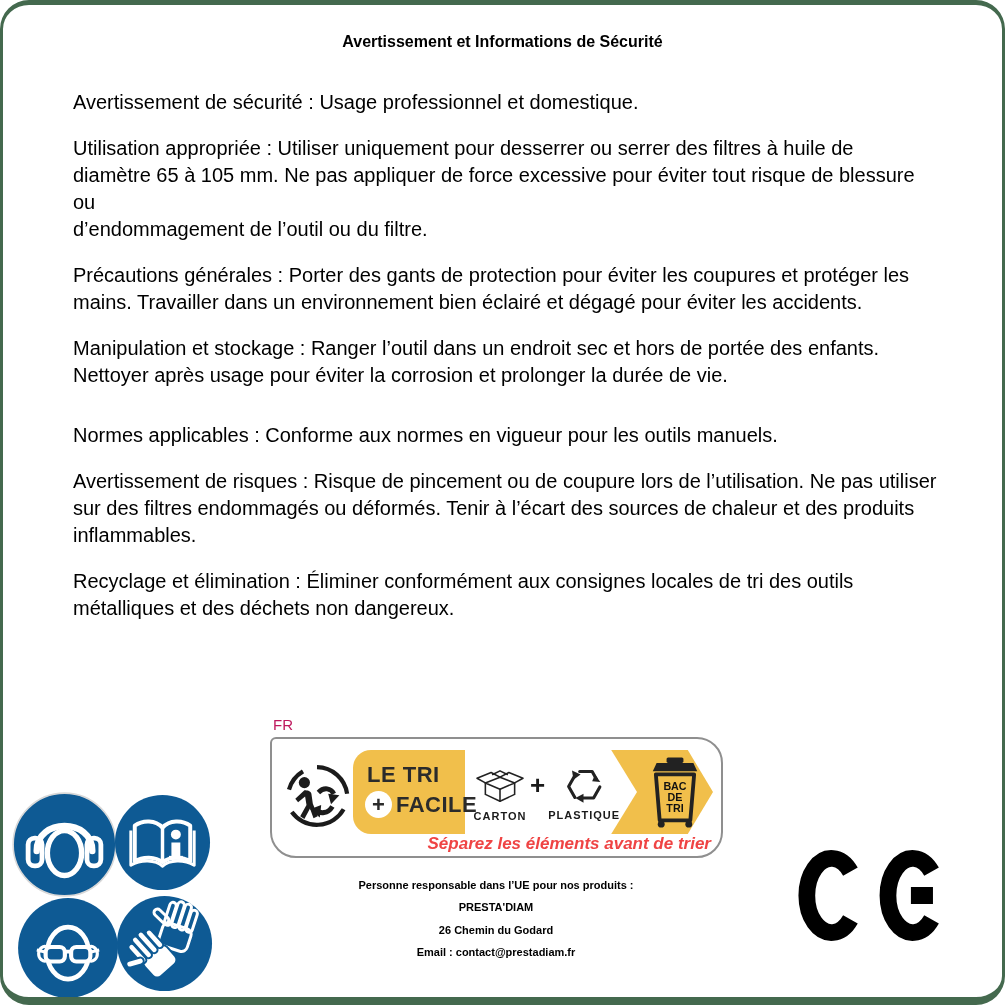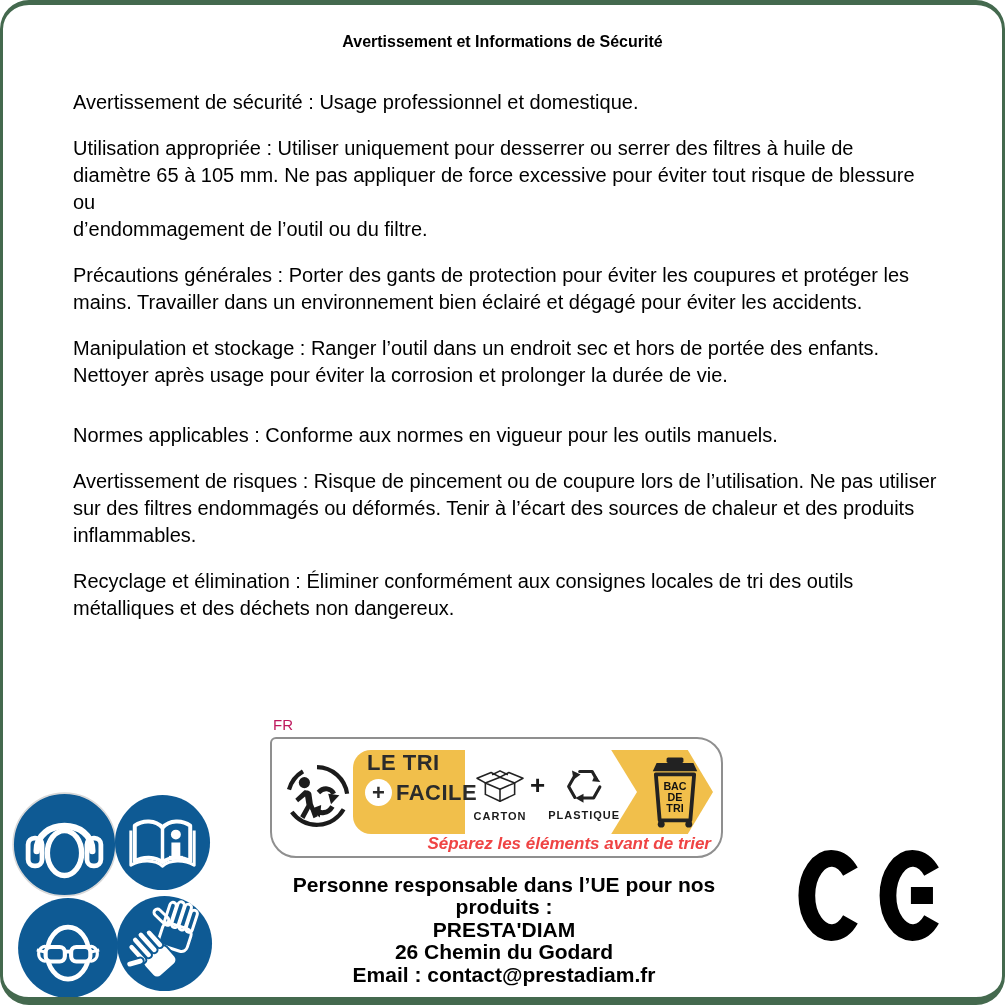--- a/index.html
+++ b/index.html
@@ -37,21 +37,21 @@
     position:absolute; left:267px; top:732px; width:453px; height:121px;
     box-sizing:border-box;
     background:#fff; border:2px solid #8f8f8f;
     border-radius:6px 26px 26px 26px;
   }
   .triman { position:absolute; left:10px; top:15px; }
   .banner { position:absolute; left:81px; top:11px; width:360px; height:84px; }
   .yellow-wrap { position:absolute; inset:0; border-radius:18px 0 0 18px; overflow:hidden; }
   .yellow-bg { width:100%; height:100%; background:#F1BF4B;
     clip-path:polygon(0 0, 93% 0, 100% 50%, 93% 100%, 0 100%); }
-  .letri { position:absolute; left:12px; top:0; z-index:2; color:#2b2b2b; }
+  .letri { position:absolute; left:12px; top:12px; z-index:2; color:#2b2b2b; }
   .letri-line1 { font-size:22px; font-weight:800; letter-spacing:.5px; padding-left:2px; }
   .letri-line2 { display:flex; align-items:center; margin-top:3px; }
   .plus-circle {
     width:27px; height:27px; border-radius:50%; background:#fff;
     display:flex; align-items:center; justify-content:center;
     font-size:22px; font-weight:900; color:#2b2b2b; margin-right:4px;
   }
   .facile { font-size:22px; font-weight:700; letter-spacing:.5px; }
   .white-chevron {
     position:absolute; left:112px; top:0; width:172px; height:100%;
@@ -62,22 +62,22 @@
   .material { display:flex; flex-direction:column; align-items:center; }
   .material-label { font-size:11px; font-weight:bold; letter-spacing:1px; color:#1a1a1a; margin-top:2px; }
   .mat-plus { font-size:26px; font-weight:800; color:#1a1a1a; margin:0 3px 14px 3px; }
   .bin { position:absolute; left:295px; top:6px; z-index:2; }
   .instruction {
     position:absolute; right:10px; top:95px;
     font-size:17px; font-style:italic; font-weight:700; color:#ef4444;
   }
 
   .address {
-    position:absolute; left:273px; top:869px; width:456px;
-    text-align:center; font-weight:bold; font-size:21px; line-height:22.4px;
+    position:absolute; left:265px; top:869px; width:456px;
+    text-align:center; font-weight:bold; font-size:11px; line-height:22.4px;
   }
   .ce { position:absolute; left:795px; top:842px; }
   .sr-only { position:absolute; width:1px; height:1px; overflow:hidden; clip:rect(0 0 0 0); white-space:nowrap; }
 </style>
 </head>
 <body>
 
 <div class="page">
 
   <div class="doc-title">Avertissement et Informations de Sécurité</div>

